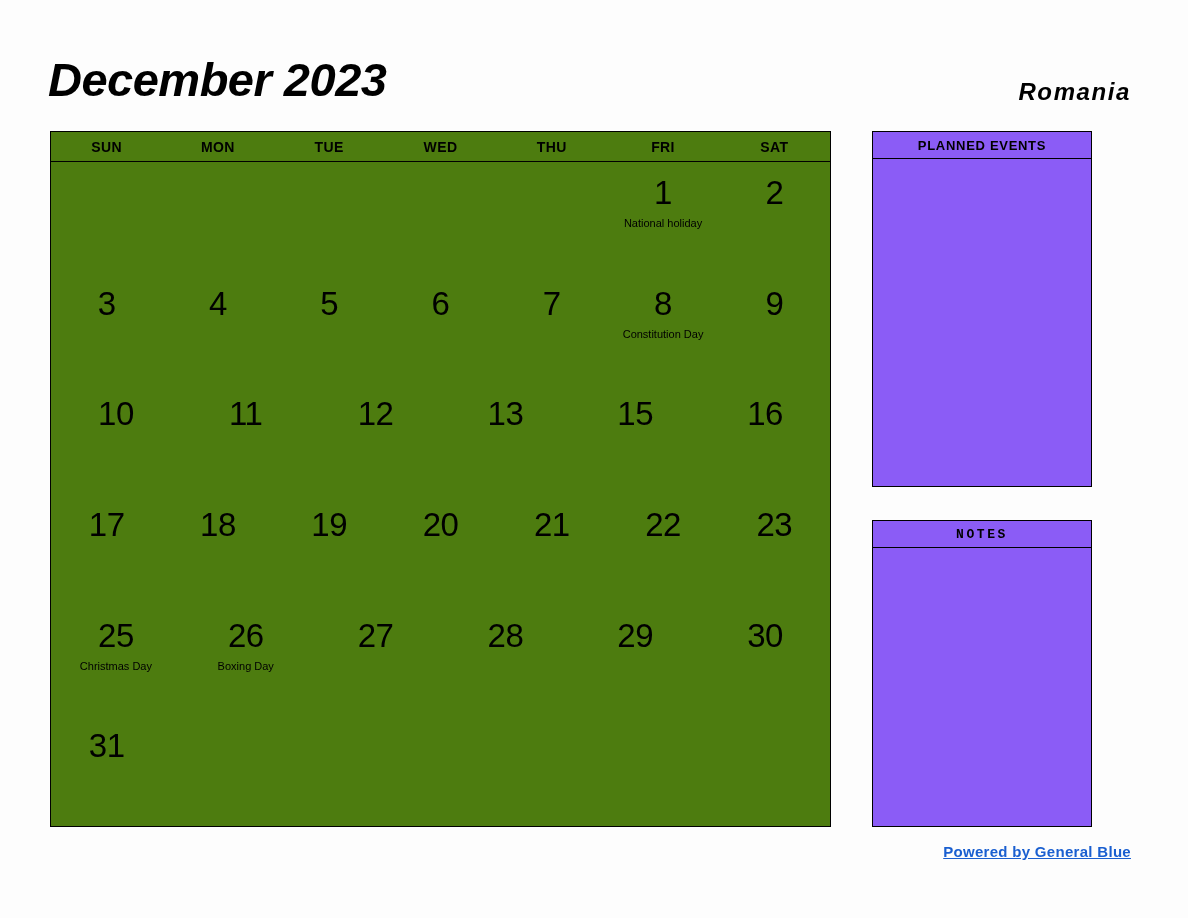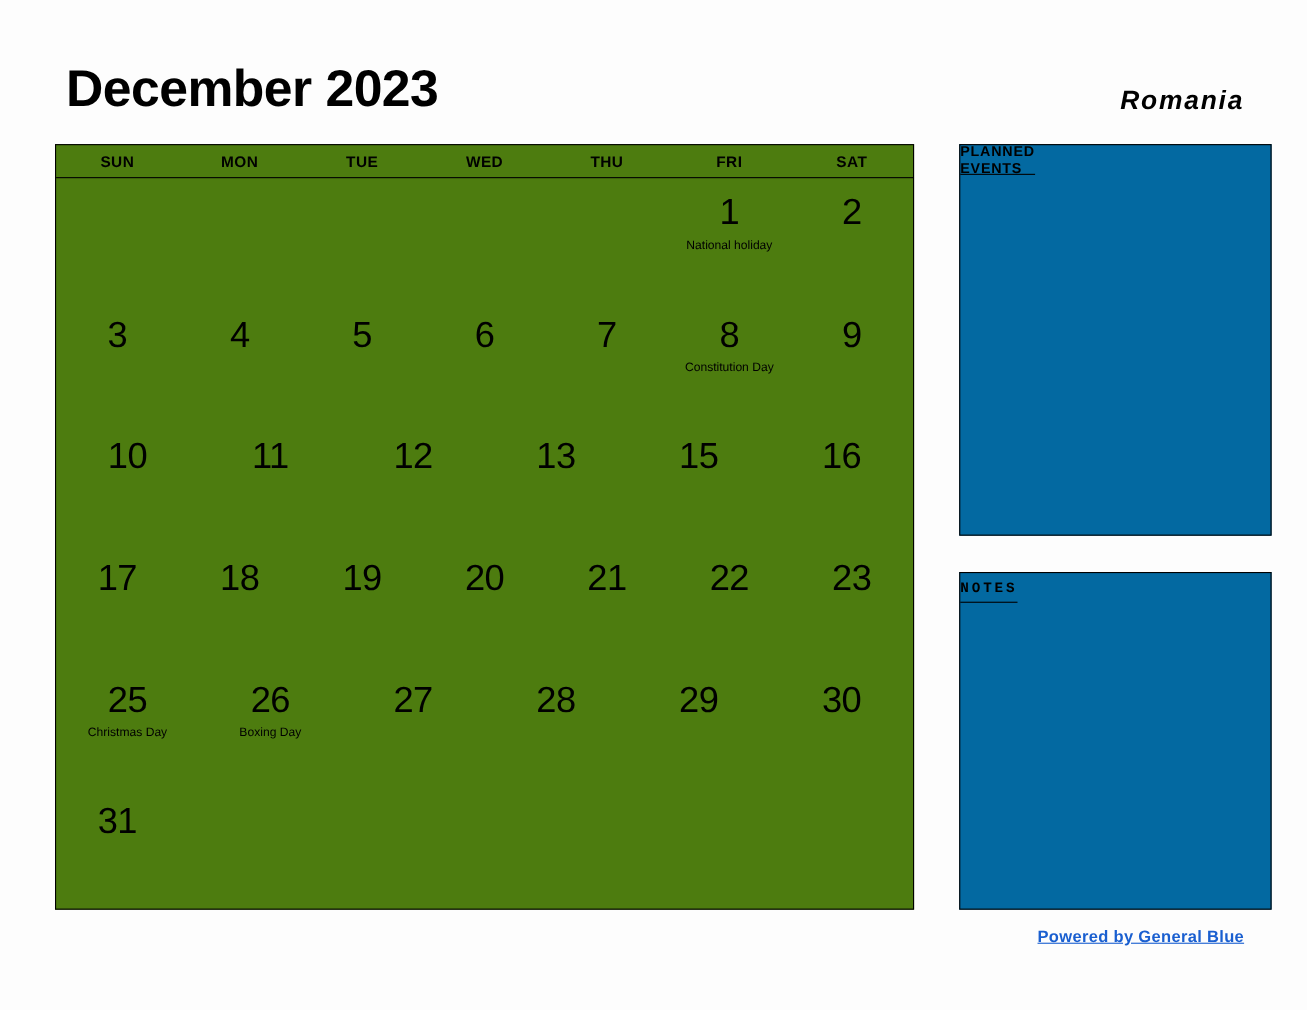--- a/index.html
+++ b/index.html
@@ -12,27 +12,28 @@
     height: 918px;
     position: relative;
     font-family: "Liberation Sans", sans-serif;
     color: #000;
     overflow: hidden;
   }
 
   
   #page-title {
     position: absolute;
-    left: 60px;
+    left: 48px;
     top: 54px;
     font-size: 47px;
     font-weight: bold;
     line-height: 1.1;
     letter-spacing: -0.5px;
     white-space: nowrap;
+    font-style: italic;
   }
   #country-label {
     position: absolute;
     right: 57px;
     top: 78px;
     font-size: 24px;
     font-weight: bold;
     letter-spacing: 1.6px;
     white-space: nowrap;
     font-style: italic;
@@ -95,26 +96,26 @@
     text-align: center;
     margin-top: 7px;
     max-width: 104px;
   }
   .day-event:empty { display: none; }
 
   
   .side-panel {
     position: absolute;
     left: 872px;
-    width: 284px;
+    width: 220px;
     border: 1.5px solid #000;
     box-sizing: border-box;
-    background: #0369a1;
-    display: flex;
-    flex-direction: row;
+    background: #8b5cf6;
+    display: flex;
+    flex-direction: column;
   }
   #planned-events-panel { top: 131px; height: 356px; }
   #notes-panel { top: 520px; height: 307px; }
   .panel-header {
     flex: 0 0 26px;
     height: 26px;
     display: flex;
     align-items: center;
     justify-content: center;
     font-size: 13px;

